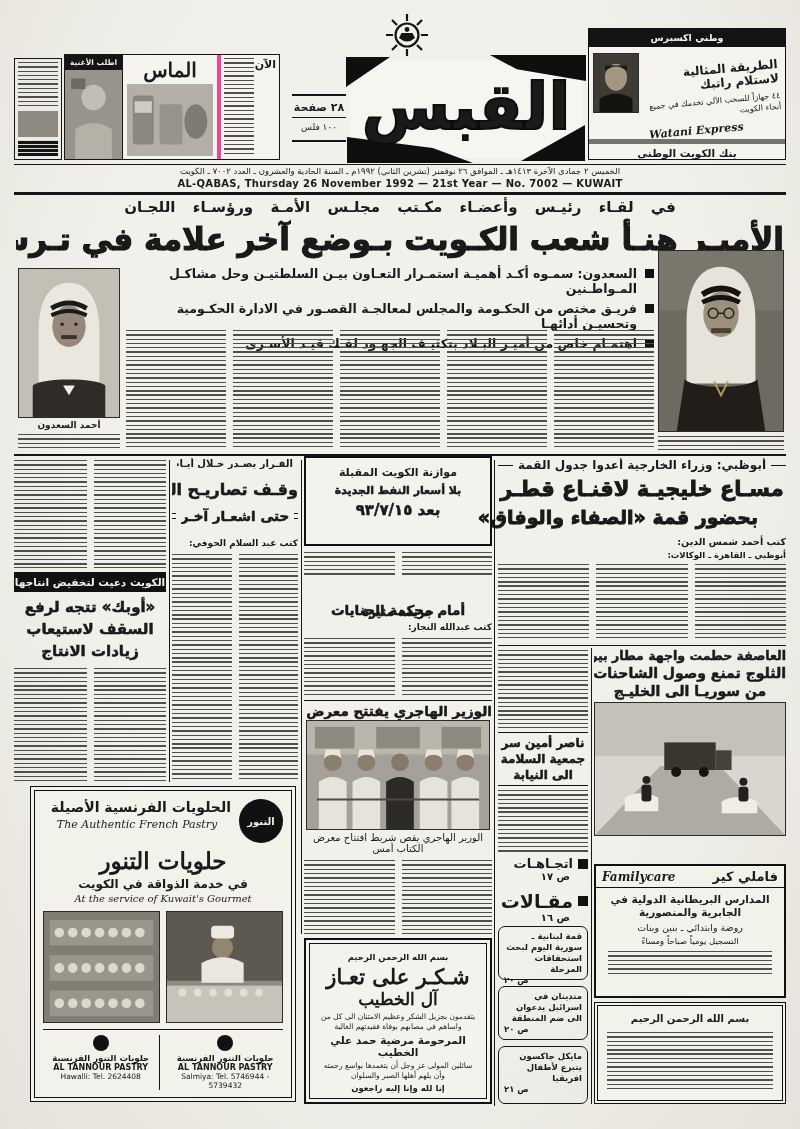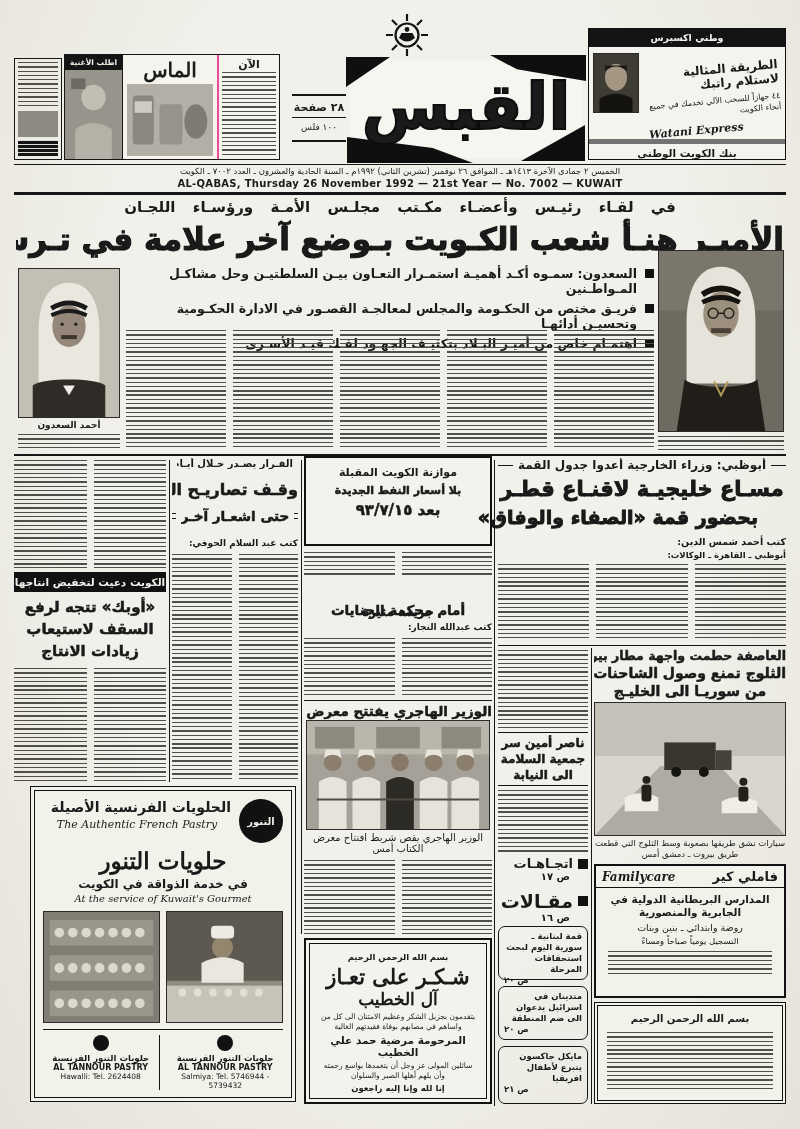--- a/index.html
+++ b/index.html
@@ -35,21 +35,21 @@
 
 <div class="page">
 
   <div class="abs box" style="left:14px;top:58px;width:48px;height:102px;padding:3px;display:flex;flex-direction:column;gap:3px">
     <div class="txt" style="flex:1"></div>
     <div style="height:26px;background:#8e8a81"></div>
     <div class="txtw" style="height:16px;background-color:#141414;padding:2px"></div>
   </div>
 
   <div class="abs box" style="left:64px;top:54px;width:216px;height:106px;display:flex;background:#f4f3ee">
-    <div style="width:62px;border-left:2px solid #ec4899;padding:3px;display:flex;flex-direction:column;gap:1px">
+    <div style="width:62px;border-left:4px solid #ec4899;padding:3px;display:flex;flex-direction:row;gap:1px">
       <div class="b c" style="font-size:11px">الآن</div>
       <div class="txt" style="flex:1"></div>
     </div>
     <div style="flex:1;padding:3px 4px;display:flex;flex-direction:column">
       <div class="b c serif" style="font-size:20px">الماس</div>
       <div class="ph" style="flex:1;margin-top:2px">
         <svg viewBox="0 0 90 50" preserveAspectRatio="none">
             <rect width="90" height="50" fill="#b3afa6"></rect>
             <rect x="6" y="8" width="22" height="34" rx="3" fill="#8b877e"></rect>
             <rect x="34" y="14" width="24" height="28" rx="3" fill="#97938a"></rect>
@@ -352,21 +352,20 @@
         <path d="M30 96c10-6 24-6 34 0v14H30z" fill="#efede6"></path>
         <path d="M128 100c10-6 26-6 36 0v12h-36z" fill="#efede6"></path>
         <g fill="#23211c">
           <circle cx="52" cy="78" r="4"></circle>
           <rect x="47" y="83" width="10" height="17" rx="3"></rect>
           <circle cx="150" cy="80" r="4"></circle>
           <rect x="145" y="85" width="10" height="15" rx="3"></rect>
         </g>
       </svg>
   </div>
-  <div class="abs c" style="left:594px;top:838px;width:192px;font-size:8.5px;line-height:11px">سيارات تشق طريقها بصعوبة وسط الثلوج التي قطعت طريق بيروت ـ دمشق أمس</div>
 
   <div class="abs" style="left:594px;top:864px;width:192px;height:134px;border:2px solid #111;background:#f2f1ea">
     <div style="display:flex;justify-content:space-between;align-items:center;border-bottom:1.5px solid #111;padding:3px 6px">
       <div class="b" style="font-size:13px">فاملي كير</div>
       <div class="serif ltr b" style="font-size:12px;font-style:italic">Familycare</div>
     </div>
     <div class="b c" style="font-size:10.5px;line-height:13px;margin:5px 6px 0">المدارس البريطانية الدولية في الجابرية والمنصورية</div>
     <div class="c" style="font-size:9.5px;margin-top:3px">روضة وابتدائي ـ بنين وبنات</div>
     <div class="c" style="font-size:8.5px;margin-top:3px">التسجيل يومياً صباحاً ومساءً</div>
     <div class="txt" style="height:24px;margin:5px 12px 0"></div>

